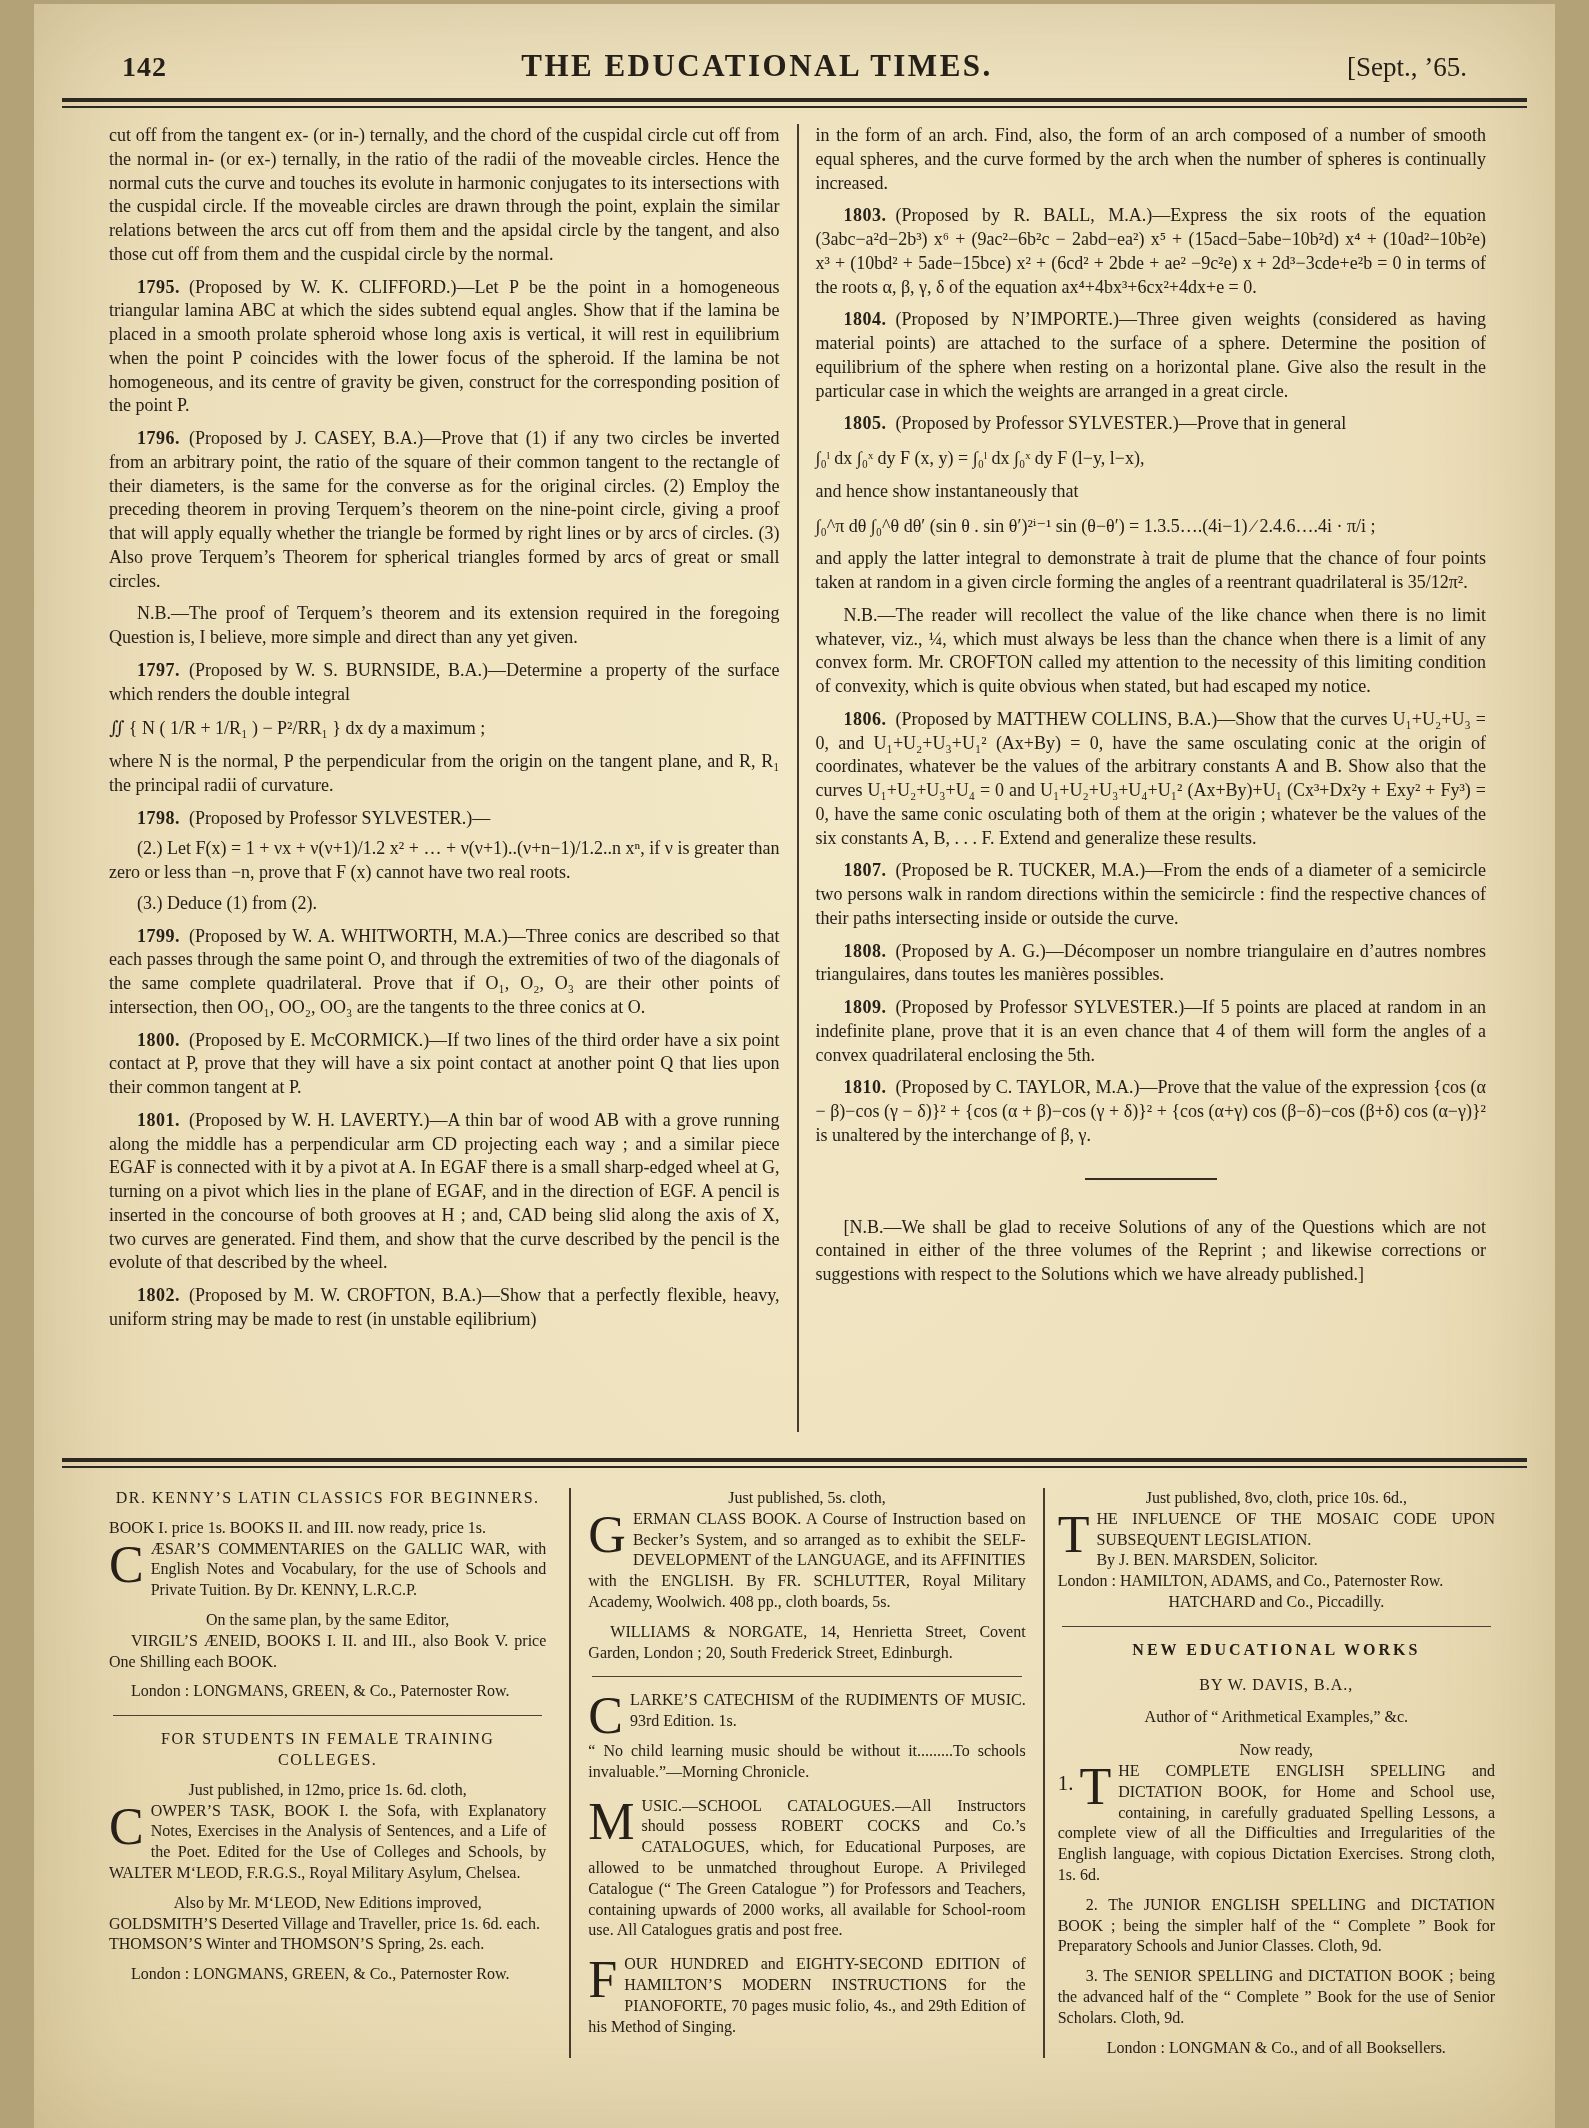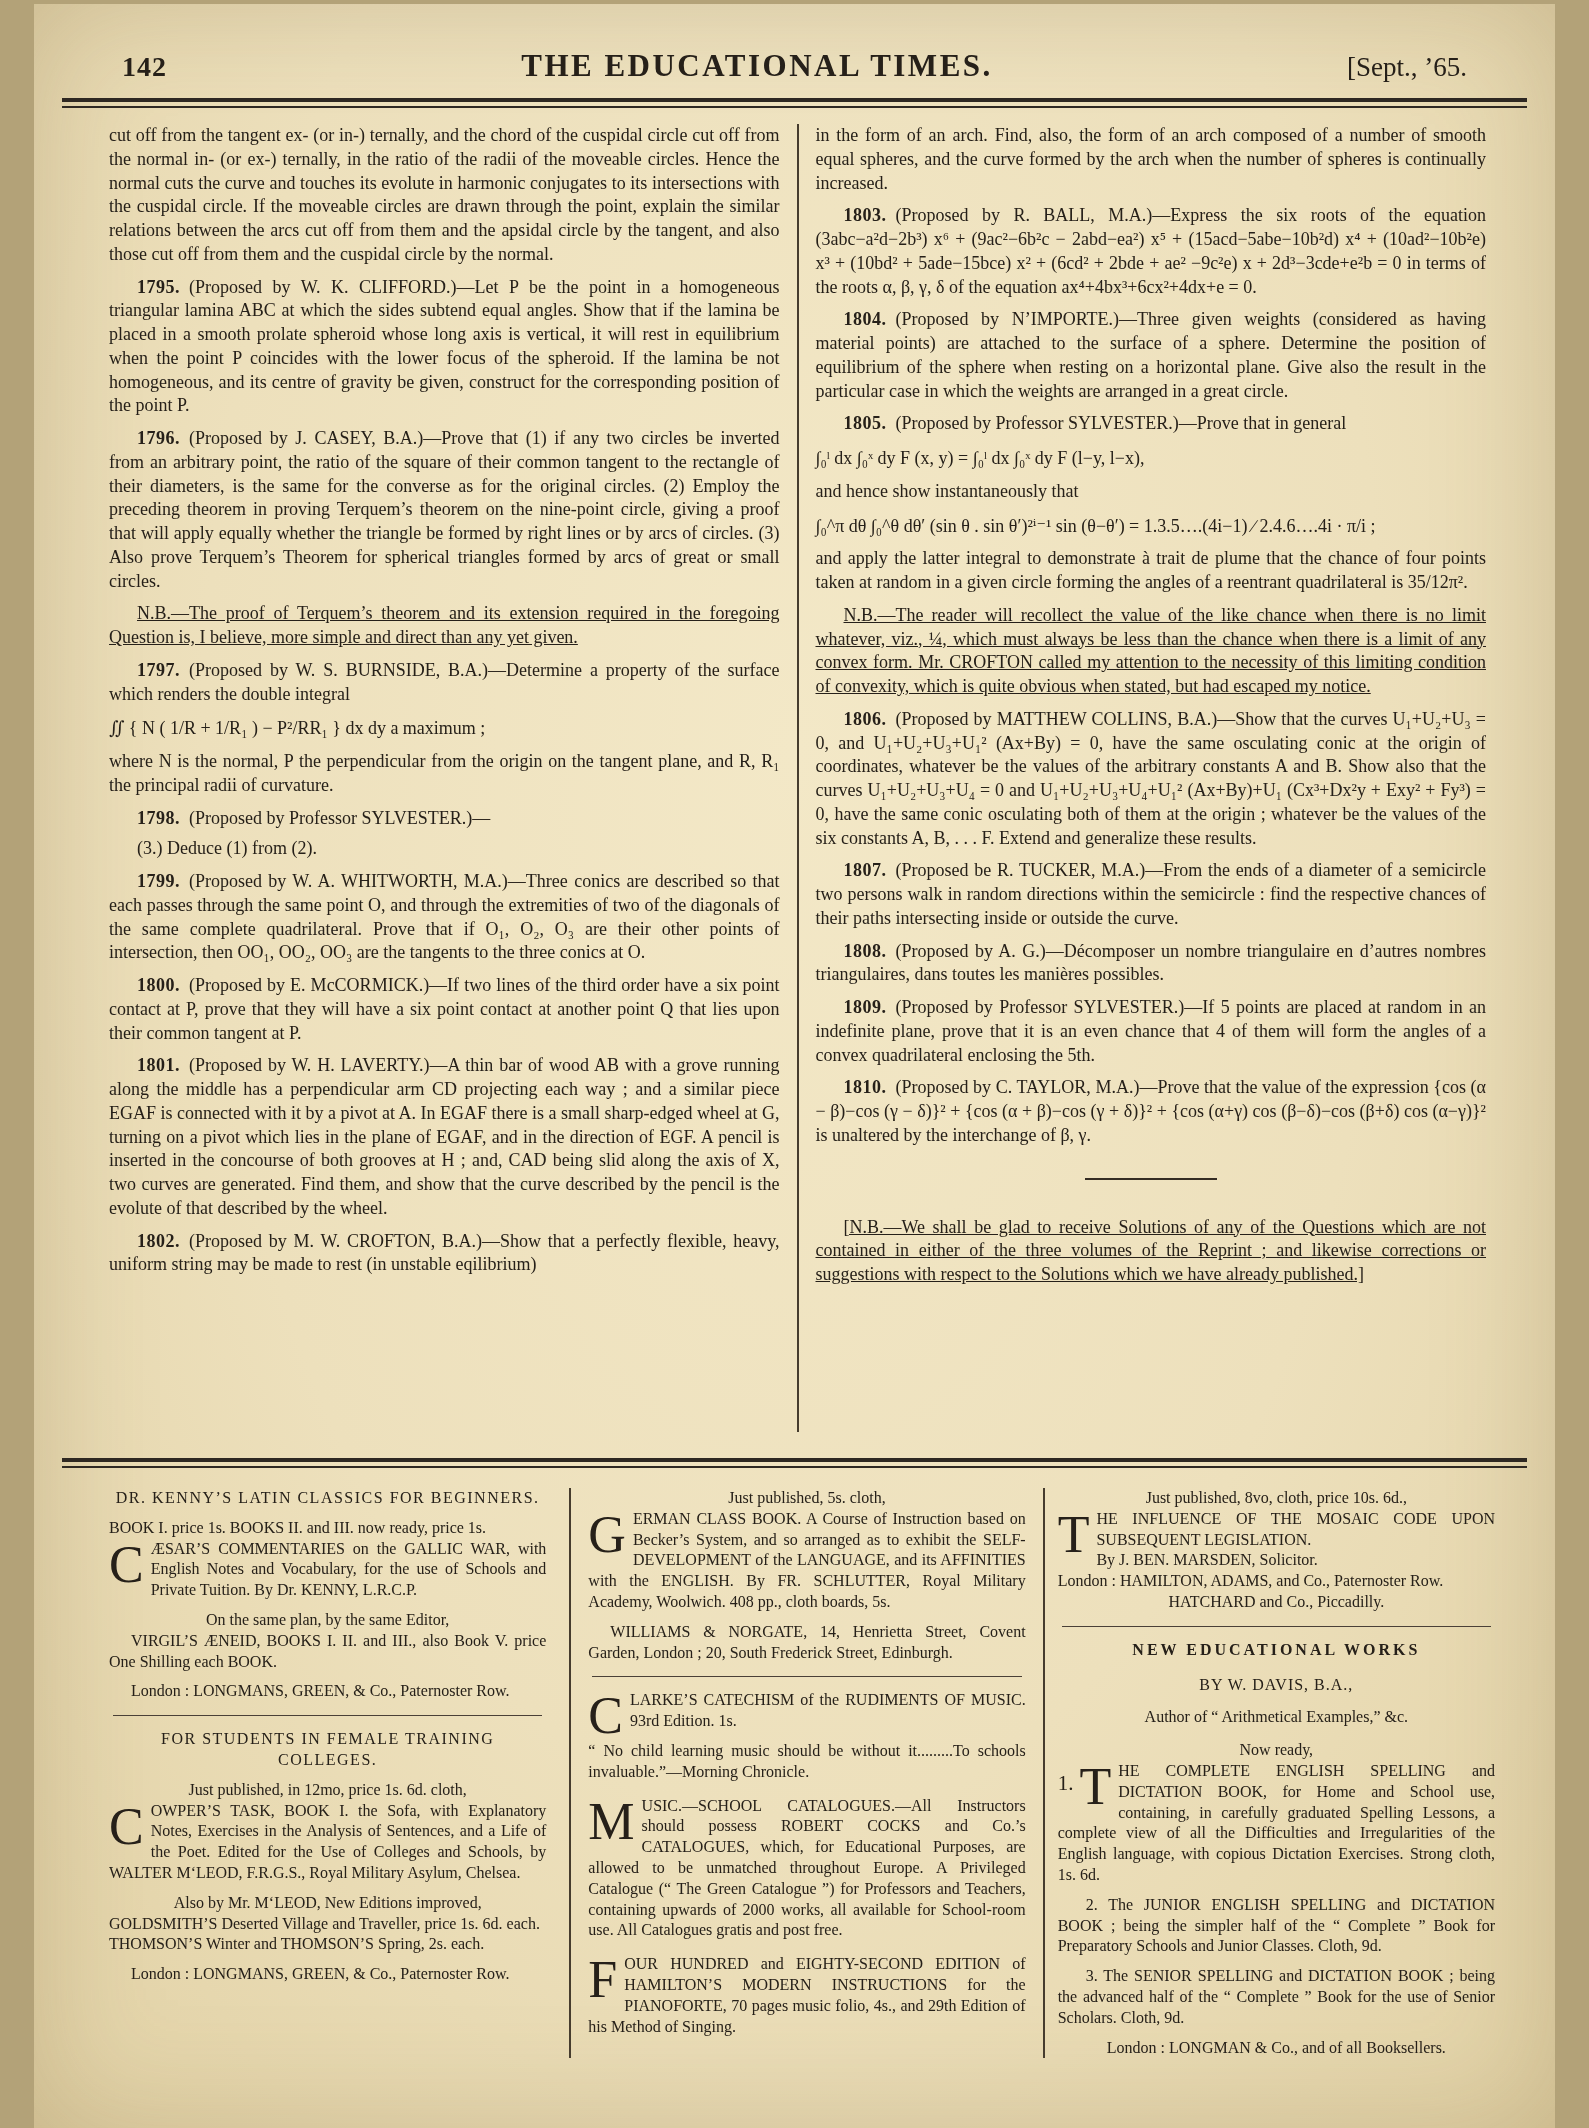--- a/index.html
+++ b/index.html
@@ -22,21 +22,21 @@
   
   .problems{display:flex;padding:16px 69px 26px 75px;min-height:1350px;box-sizing:border-box;justify-content:center;}
   .pcol{flex:1 1 0;min-width:0;}
   .pcol.left{padding-right:17px;}
   .pcol.right{border-left:2px solid #463c2e;padding-left:17px;}
   .blk{margin:0;}
   .problems .blk{font-size:18px;line-height:1.32;text-align:justify;}
   .cont{text-indent:0;}
   .prob{text-indent:28px;margin-top:9px;}
   .pnum{letter-spacing:.5px;}
-  .nb{text-indent:28px;margin-top:9px;text-decoration:underline;}
+  .nb{text-indent:28px;margin-top:9px;}
   .item{text-indent:28px;margin-top:7px;}
   .display{text-align:center;text-indent:0;margin:11px 0 9px;font-size:19px;}
   .center{text-align:center;text-indent:0;}
   .shortrule{width:132px;border-top:2.5px solid #352d24;margin:30px auto 36px;}
   
   .ads{display:flex;padding:20px 60px 40px 75px;box-sizing:border-box;align-items:stretch;}
   .acol{flex:1 1 0;min-width:0;}
   .acol.first{padding-right:23px;}
   .acol.mid{border-left:2px solid #463c2e;padding:0 17px;}
   .acol.last{border-left:2px solid #463c2e;padding-left:13px;}
@@ -72,20 +72,21 @@
   <div class="problems">
     <div class="pcol left">
         <p class="blk cont">cut off from the tangent ex- (or in-) ternally, and the chord of the cuspidal circle cut off from the normal in- (or ex-) ternally, in the ratio of the radii of the moveable circles.  Hence the normal cuts the curve and touches its evolute in harmonic conjugates to its intersections with the cuspidal circle.  If the moveable circles are drawn through the point, explain the similar relations between the arcs cut off from them and the apsidal circle by the tangent, and also those cut off from them and the cuspidal circle by the normal.</p>
         <p class="blk prob"><b class="pnum">1795.</b> (Proposed by W. K. CLIFFORD.)—Let P be the point in a homogeneous triangular lamina ABC at which the sides subtend equal angles.  Show that if the lamina be placed in a smooth prolate spheroid whose long axis is vertical, it will rest in equilibrium when the point P coincides with the lower focus of the spheroid.  If the lamina be not homogeneous, and its centre of gravity be given, construct for the corresponding position of the point P.</p>
         <p class="blk prob"><b class="pnum">1796.</b> (Proposed by J. CASEY, B.A.)—Prove that (1) if any two circles be inverted from an arbitrary point, the ratio of the square of their common tangent to the rectangle of their diameters, is the same for the converse as for the original circles.  (2) Employ the preceding theorem in proving Terquem’s theorem on the nine-point circle, giving a proof that will apply equally whether the triangle be formed by right lines or by arcs of circles. (3) Also prove Terquem’s Theorem for spherical triangles formed by arcs of great or small circles.</p>
         <p class="blk nb">N.B.—The proof of Terquem’s theorem and its extension required in the foregoing Question is, I believe, more simple and direct than any yet given.</p>
         <p class="blk prob"><b class="pnum">1797.</b> (Proposed by W. S. BURNSIDE, B.A.)—Determine a property of the surface which renders the double integral</p>
         <p class="blk display">∬ { N ( 1/R + 1/R₁ ) − P²/RR₁ } dx dy  a maximum ;</p>
         <p class="blk cont">where N is the normal, P the perpendicular from the origin on the tangent plane, and  R, R₁  the principal radii of curvature.</p>
         <p class="blk prob"><b class="pnum">1798.</b> (Proposed by Professor SYLVESTER.)—</p>
+        <p class="blk item">(2.)  Let F(x) = 1 + νx + ν(ν+1)/1.2 x² + … + ν(ν+1)..(ν+n−1)/1.2..n xⁿ,  if ν is greater than zero or less than  −n,  prove that F (x) cannot have two real roots.</p>
         <p class="blk item">(3.)  Deduce (1) from (2).</p>
         <p class="blk prob"><b class="pnum">1799.</b> (Proposed by W. A. WHITWORTH, M.A.)—Three conics are described so that each passes through the same point O, and through the extremities of two of the diagonals of the same complete quadrilateral.  Prove that if O₁, O₂, O₃ are their other points of intersection, then OO₁, OO₂, OO₃ are the tangents to the three conics at O.</p>
         <p class="blk prob"><b class="pnum">1800.</b> (Proposed by E. McCORMICK.)—If two lines of the third order have a six point contact at P, prove that they will have a six point contact at another point Q that lies upon their common tangent at P.</p>
         <p class="blk prob"><b class="pnum">1801.</b> (Proposed by W. H. LAVERTY.)—A thin bar of wood AB with a grove running along the middle has a perpendicular arm CD projecting each way ; and a similar piece EGAF is connected with it by a pivot at A.  In EGAF there is a small sharp-edged wheel at G, turning on a pivot which lies in the plane of EGAF, and in the direction of EGF.  A pencil is inserted in the concourse of both grooves at H ; and, CAD being slid along the axis of X, two curves are generated.  Find them, and show that the curve described by the pencil is the evolute of that described by the wheel.</p>
         <p class="blk prob"><b class="pnum">1802.</b> (Proposed by M. W. CROFTON, B.A.)—Show that a perfectly flexible, heavy, uniform string may be made to rest (in unstable eqilibrium)</p>
       </div>
     <div class="pcol right">
         <p class="blk cont">in the form of an arch.  Find, also, the form of an arch composed of a number of smooth equal spheres, and the curve formed by the arch when the number of spheres is continually increased.</p>
         <p class="blk prob"><b class="pnum">1803.</b> (Proposed by R. BALL, M.A.)—Express the six roots of the equation  (3abc−a²d−2b³) x⁶ + (9ac²−6b²c − 2abd−ea²) x⁵ + (15acd−5abe−10b²d) x⁴ + (10ad²−10b²e) x³ + (10bd² + 5ade−15bce) x² + (6cd² + 2bde + ae² −9c²e) x + 2d³−3cde+e²b = 0  in terms of the roots  α, β, γ, δ  of the equation  ax⁴+4bx³+6cx²+4dx+e = 0.</p>
         <p class="blk prob"><b class="pnum">1804.</b> (Proposed by N’IMPORTE.)—Three given weights (considered as having material points) are attached to the surface of a sphere.  Determine the position of equilibrium of the sphere when resting on a horizontal plane. Give also the result in the particular case in which the weights are arranged in a great circle.</p>

